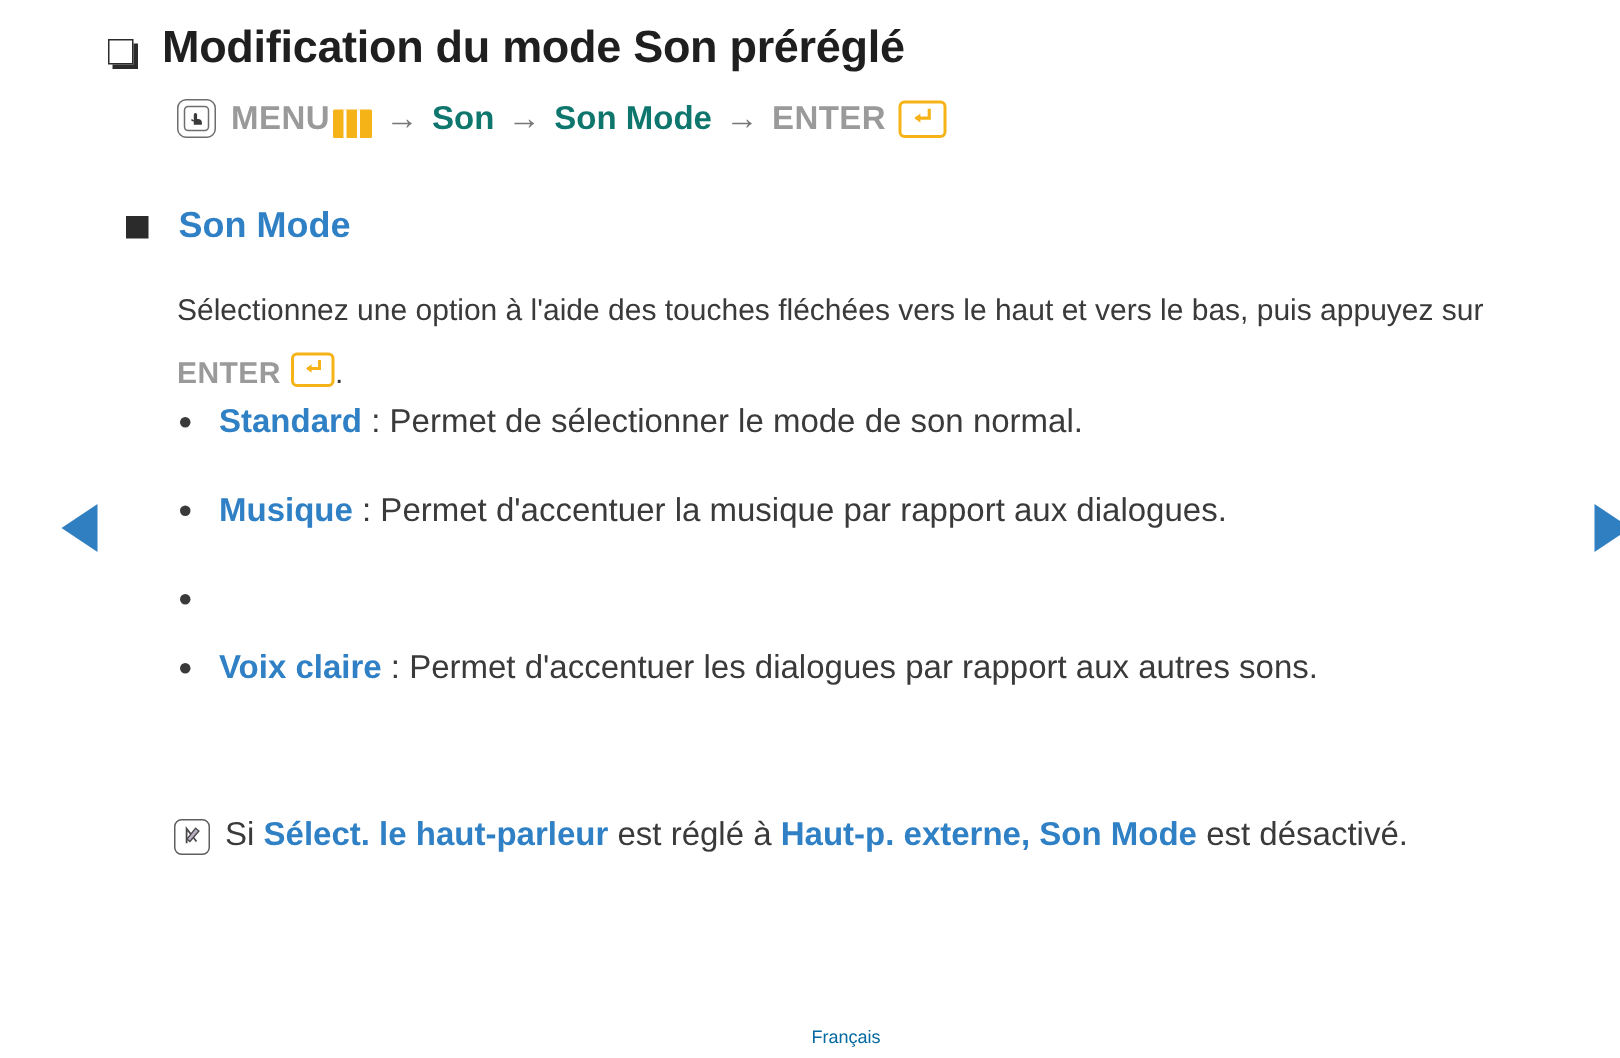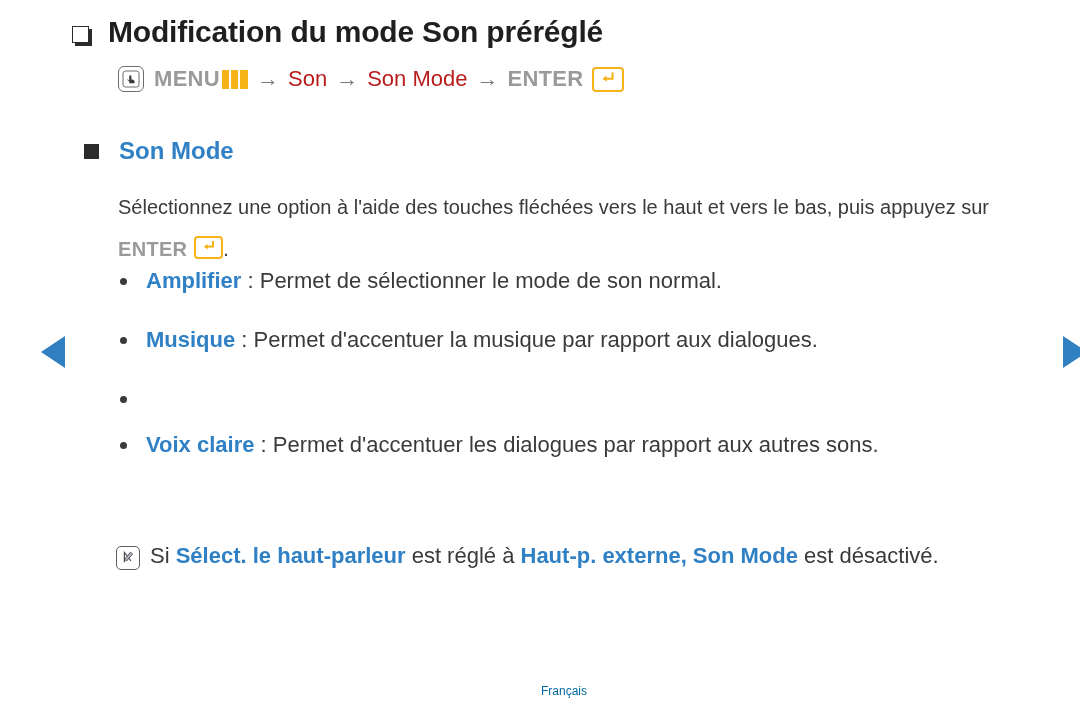--- a/index.html
+++ b/index.html
@@ -66,21 +66,21 @@
     line-height: 1.2;
     white-space: nowrap;
   }
 
   
   .menupath {
     position: absolute;
     left: 94px;
     top: 66px;
     display: flex;
-    align-items: center;
+    align-items: flex-end;
     font-size: 22px;
     font-weight: bold;
     white-space: nowrap;
   }
   .menupath > * { flex: none; }
 
   .icon-hand {
     width: 24px;
     height: 24px;
     border: 1.6px solid #6d6d6d;
@@ -91,22 +91,22 @@
     vertical-align: middle;
   }
   .icon-hand svg { position: absolute; left: 3px; top: 2.5px; }
 
   .word-gray {
     color: #9a9a9a;
     font-weight: bold;
     letter-spacing: 0.3px;
   }
   .word-blue {
-    color: #b91c1c;
-    font-weight: normal;
+    color: #0f766e;
+    font-weight: bold;
   }
   .arrow-sep {
     color: #777777;
     font-weight: normal;
     margin: 0 9px;
     font-size: 22px;
   }
 
   .icon-menubars {
     display: inline-block;
@@ -328,21 +328,21 @@
         <path d="M14 2 v4.6 H6.8" fill="none" stroke="#f5b317" stroke-width="2" stroke-linecap="square"></path>
         <path d="M8.7 3.9 L5.1 6.7 L8.7 9.5 z" fill="#f5b317"></path>
       </svg>
     </span><span>.</span>
   </div>
 
   <div class="list">
 
     <div class="li">
       <span class="dot"></span>
-      <span class="txt"><span class="term">Amplifier</span><span> : </span><span>Permet de sélectionner le mode de son normal.</span></span>
+      <span class="txt"><span class="term">Standard</span><span> : </span><span>Permet de sélectionner le mode de son normal.</span></span>
     </div>
 
     <div class="li">
       <span class="dot"></span>
       <span class="txt"><span class="term">Musique</span><span> : </span><span>Permet d'accentuer la musique par rapport aux dialogues.</span></span>
     </div>
 
     <div class="li">
       <span class="dot"></span>
     </div>

